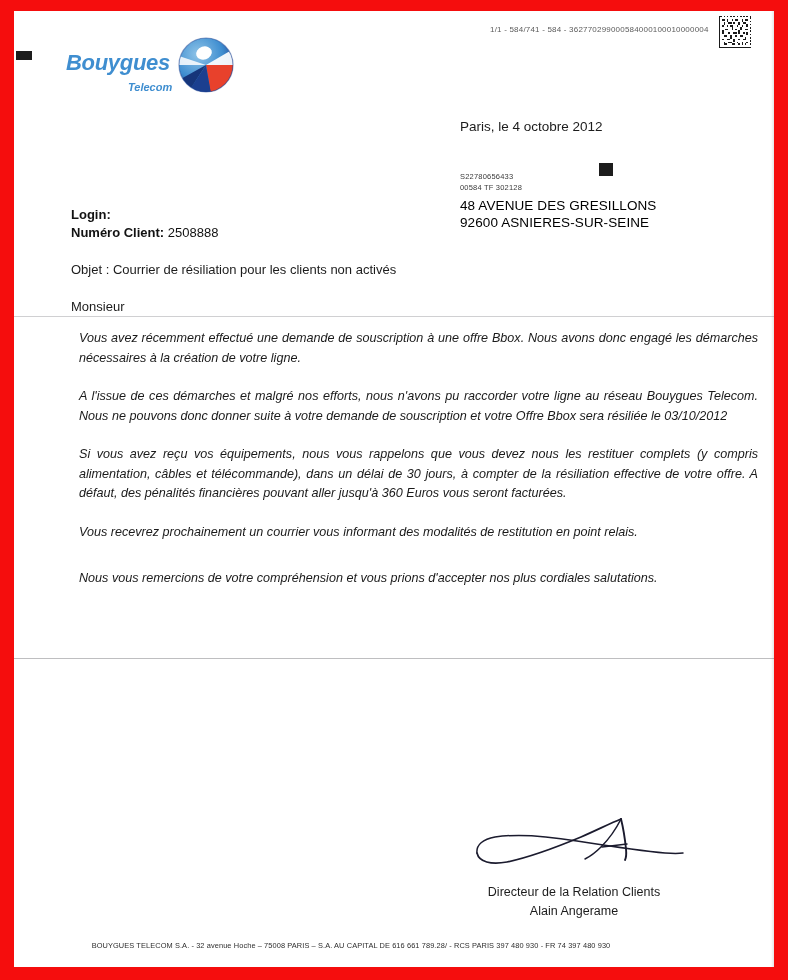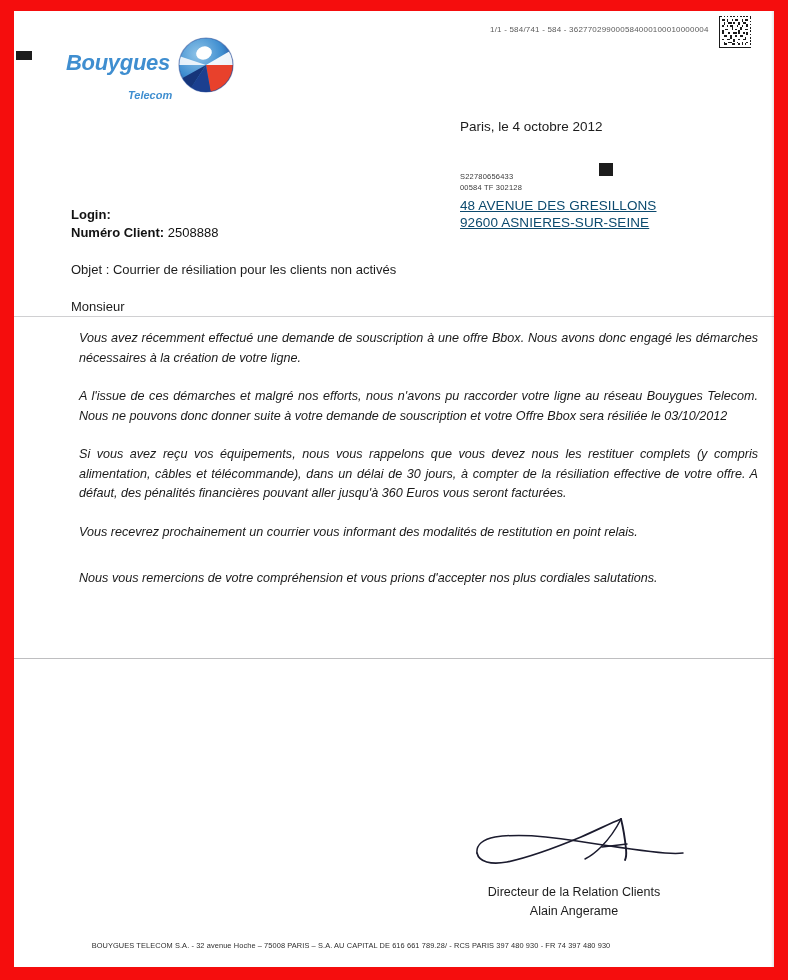--- a/index.html
+++ b/index.html
@@ -88,21 +88,21 @@
     top: 17px;
     font-size: 22px;
     font-weight: bold;
     font-style: italic;
     color: #3f8ed0;
     letter-spacing: -0.3px;
   }
   .logo-sub {
     position: absolute;
     left: 62px;
-    top: 56px;
+    top: 48px;
     font-size: 11px;
     font-weight: bold;
     font-style: italic;
     color: #3f8ed0;
     letter-spacing: 0px;
   }
   .logo-emblem {
     position: absolute;
     left: 111px;
     top: 3px;
@@ -126,23 +126,22 @@
     line-height: 11px;
     color: #3a3a3a;
     letter-spacing: 0.2px;
   }
   .addr-block {
     position: absolute;
     left: 446px;
     top: 186px;
     font-size: 13.5px;
     line-height: 17px;
-    color: #0c4a6e;
+    color: #000000;
     letter-spacing: 0.1px;
-    text-decoration: underline;
   }
 
   
   .ident {
     position: absolute;
     left: 57px;
     top: 195px;
     font-size: 13px;
     line-height: 18px;
     color: #121212;

